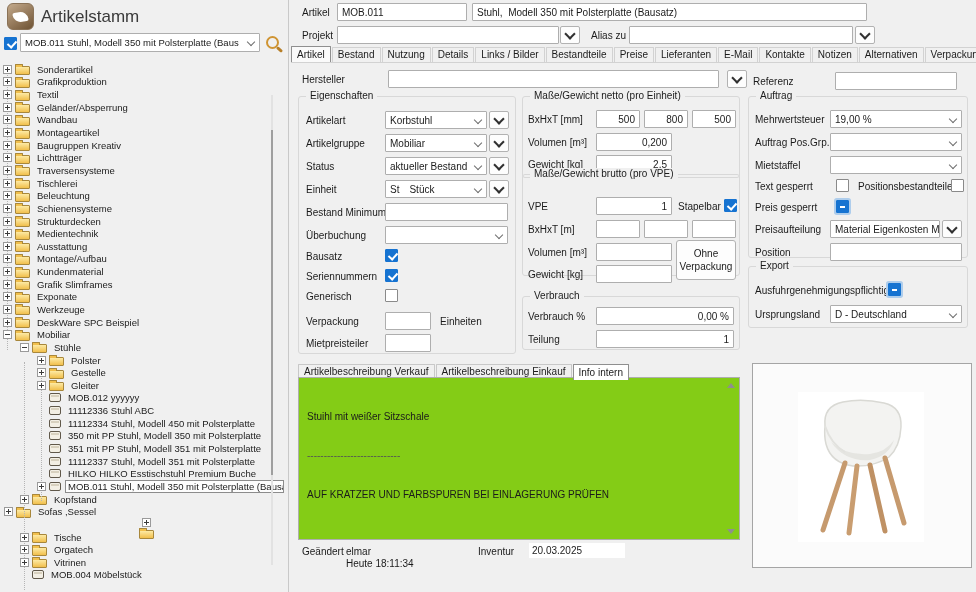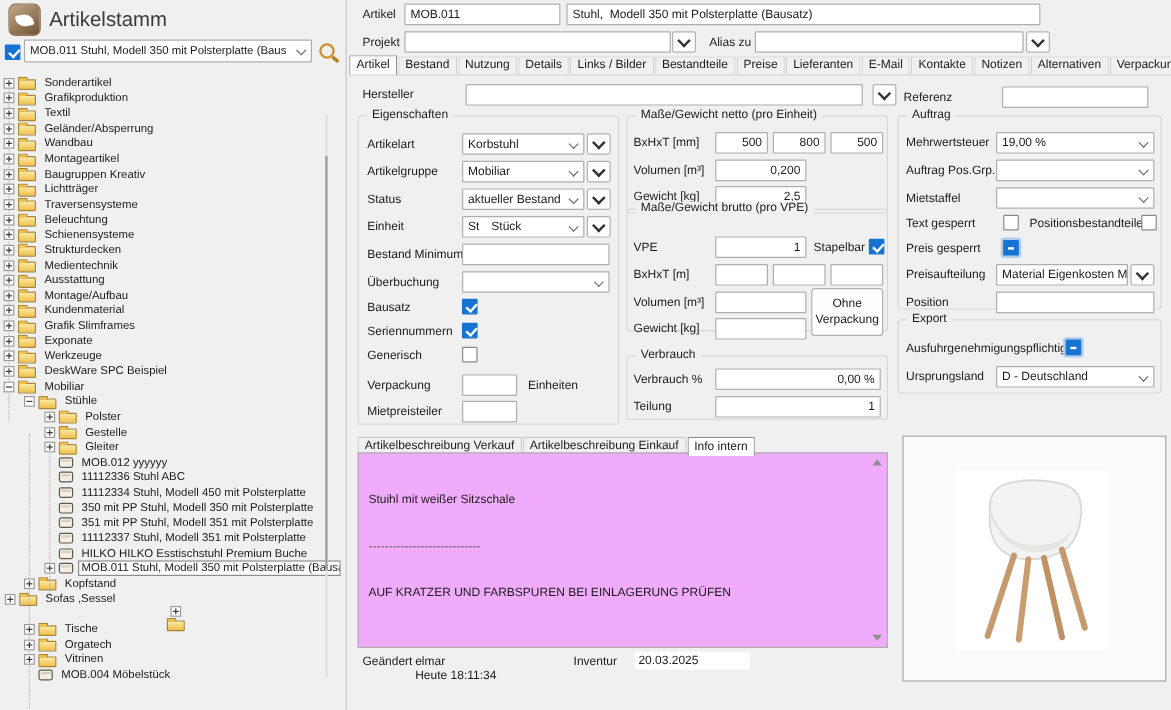--- a/index.html
+++ b/index.html
@@ -63,21 +63,21 @@
         background:linear-gradient(145deg,#c3a98b,#6e5233);border:1px solid #8a7257;box-sizing:border-box}
   #appicon::after{content:"";position:absolute;left:5px;top:8px;width:15px;height:10px;background:#fff;
         border-radius:2px 9px 2px 9px;transform:rotate(-10deg)}
   #apptitle{position:absolute;left:41px;top:7px;font-size:17px;color:#3a3a3a}
   .mag{position:absolute;width:9px;height:9px;border:2px solid #cf9433;border-radius:50%;box-sizing:content-box}
   .mag::after{content:"";position:absolute;width:7px;height:3px;background:#b77f28;right:-6px;bottom:-4px;
         transform:rotate(40deg);border-radius:2px}
   .divider{position:absolute;left:288px;top:0;bottom:0;width:1px;background:#c9c9c9}
   .sb-track{position:absolute;left:271px;top:95px;height:470px;width:2px;background:#e2e2e2}
   .sb-thumb{position:absolute;left:271px;top:130px;height:345px;width:2px;background:#9f9f9f}
-  #descbox{position:absolute;left:298px;top:377px;width:442px;height:163px;background:#f0abfc;
+  #descbox{position:absolute;left:298px;top:377px;width:442px;height:163px;background:#84cc16;
         border:1px solid #aeaeae;box-sizing:border-box}
   #descbox .txt{position:absolute;left:8px;top:6px;right:18px;line-height:13px;white-space:pre-wrap}
   .tri-up{position:absolute;right:4px;top:5px;width:0;height:0;border-left:4px solid transparent;
         border-right:4px solid transparent;border-bottom:5px solid #8f8f8f}
   .tri-dn{position:absolute;right:4px;bottom:5px;width:0;height:0;border-left:4px solid transparent;
         border-right:4px solid transparent;border-top:5px solid #8f8f8f}
   #imgbox{position:absolute;left:752px;top:363px;width:220px;height:205px;background:#fbfbfb;
         border:1px solid #a5a5a5;box-sizing:border-box}
   #imgbox .photo{position:absolute;left:45px;top:28px;width:126px;height:150px;background:#fff}
   .datefield{position:absolute;background:#fff;height:15px;line-height:15px;padding:0 3px}
@@ -136,20 +136,25 @@
     </div>
     <div class="trow" style="padding-left: 3px;">
       <span class="texp plus"></span>
       <span class="tico-folder"></span>
       <span class="tlabel">Lichtträger</span>
     </div>
     <div class="trow" style="padding-left: 3px;">
       <span class="texp plus"></span>
       <span class="tico-folder"></span>
       <span class="tlabel">Traversensysteme</span>
+    </div>
+    <div class="trow" style="padding-left: 3px;">
+      <span class="texp plus"></span>
+      <span class="tico-folder"></span>
+      <span class="tlabel">Tischlerei</span>
     </div>
     <div class="trow" style="padding-left: 3px;">
       <span class="texp plus"></span>
       <span class="tico-folder"></span>
       <span class="tlabel">Beleuchtung</span>
     </div>
     <div class="trow" style="padding-left: 3px;">
       <span class="texp plus"></span>
       <span class="tico-folder"></span>
       <span class="tlabel">Schienensysteme</span>

